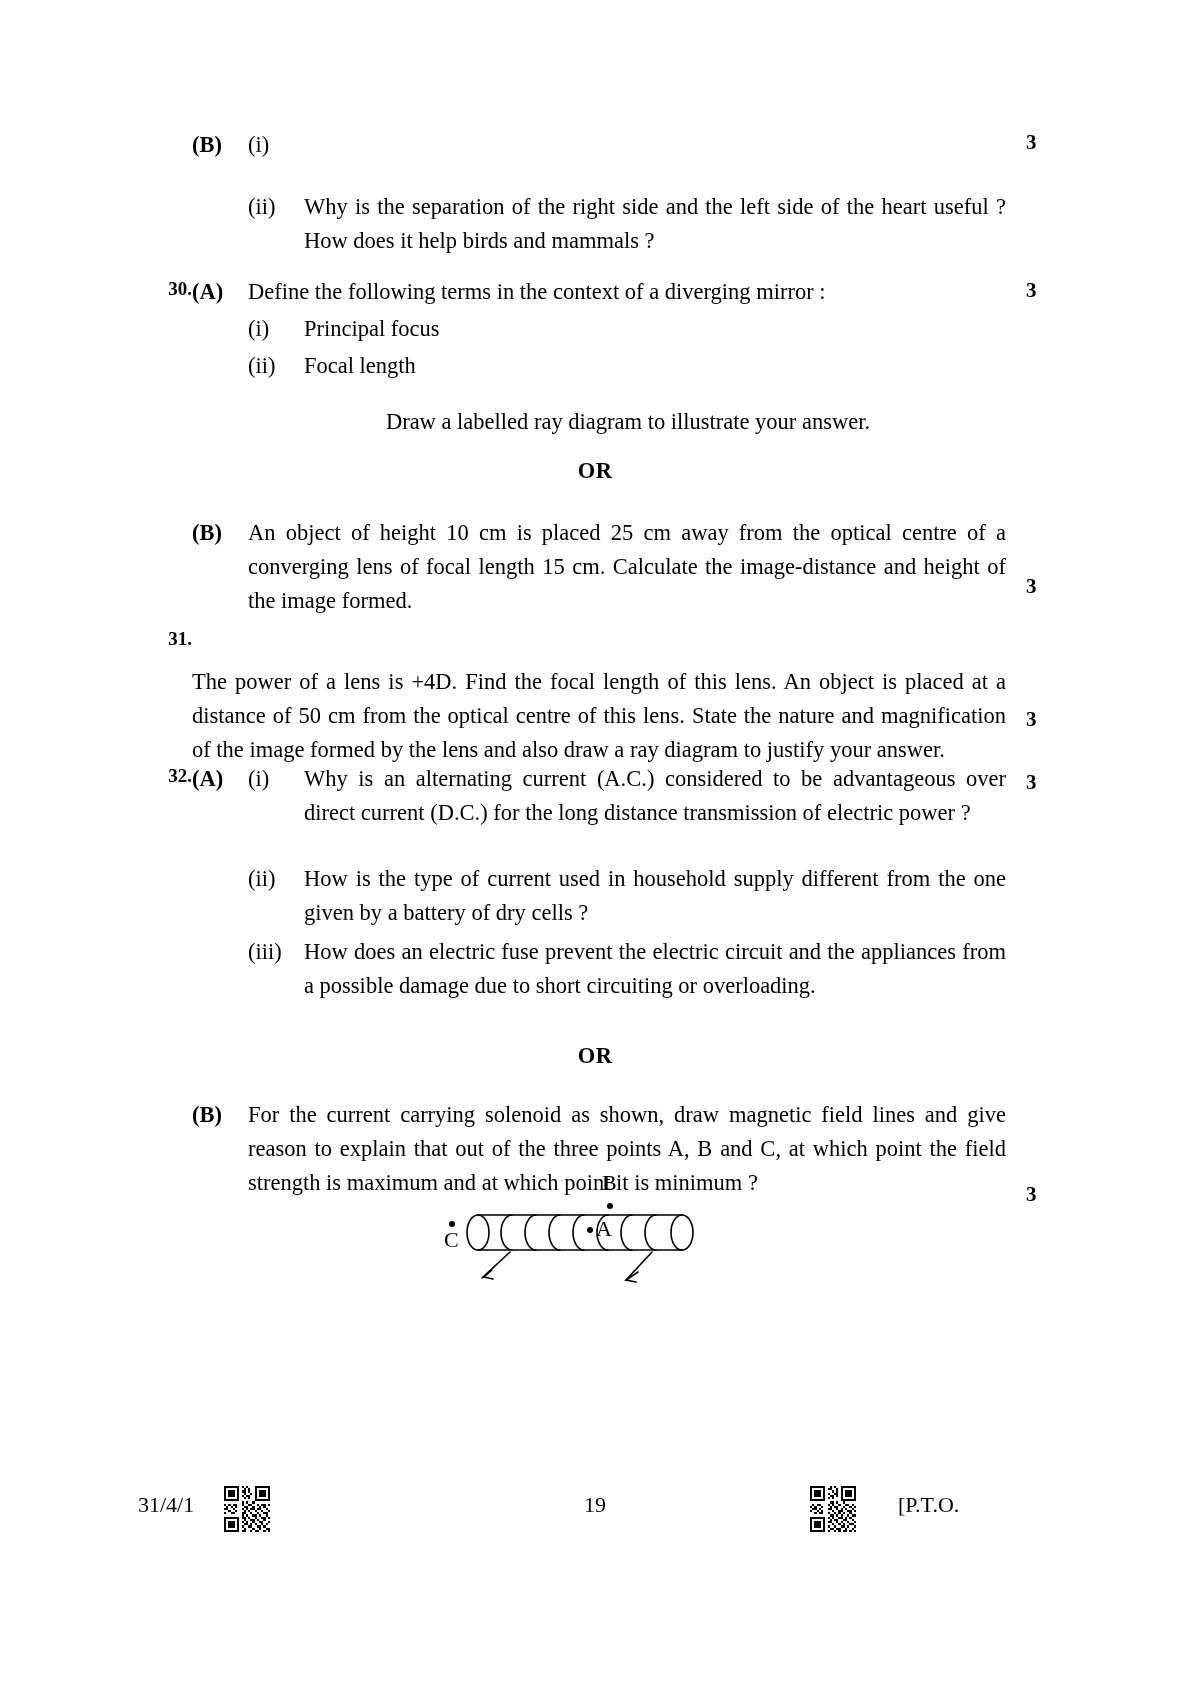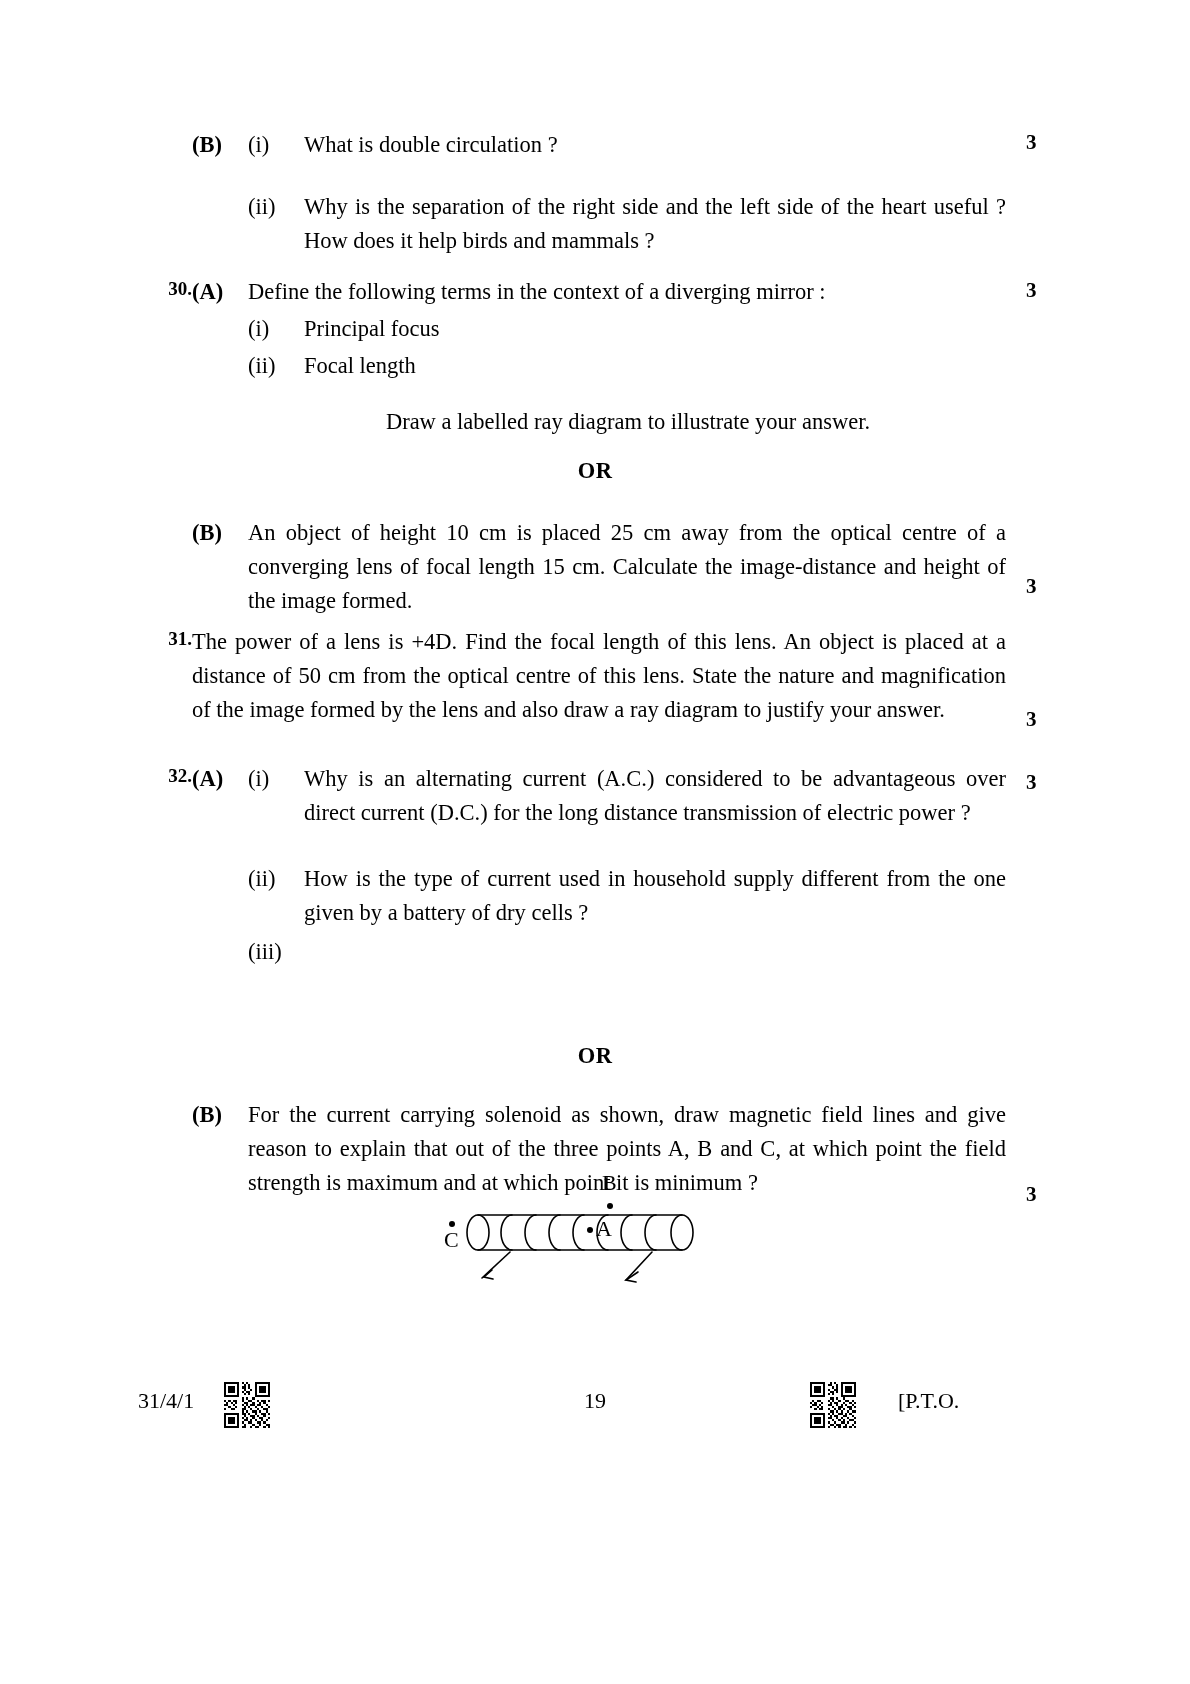--- a/index.html
+++ b/index.html
@@ -76,21 +76,21 @@
     text-align: center;
     font-weight: bold;
     font-size: 22.5px;
     letter-spacing: 0.5px;
   }
 
   
   .footer {
     position: absolute;
     left: 0;
-    top: 1372px;
+    top: 1476px;
     width: 1190px;
     height: 90px;
   }
   .footer-code {
     position: absolute;
     left: 138px;
     top: 16px;
     font-size: 22px;
   }
   .qr {
@@ -130,21 +130,20 @@
 </head>
 <body>
 
 <div class="page">
  <div class="content">
 
   <div class="qrow" style="left:130px; top:128px; width:880px;">
     <div class="qnum"></div>
     <div class="qpart">(B)</div>
     <div class="qrom">(i)</div>
-    <div class="qtext nojust" style="width:700px;">What is double circulation ?</div>
   </div>
   <div class="marks" style="top:130px;">3</div>
 
   <div class="qrow" style="left:130px; top:190px; width:880px;">
     <div class="qnum"></div>
     <div class="qpart"></div>
     <div class="qrom">(ii)</div>
     <div class="qtext" style="width:702px;">Why is the separation of the right side and the left side of the heart useful ? How does it help birds and mammals ?</div>
   </div>
 
@@ -179,21 +178,21 @@
 
   <div class="qrow" style="left:130px; top:516px; width:880px;">
     <div class="qnum"></div>
     <div class="qpart">(B)</div>
     <div class="qtext" style="width:758px;">An object of height 10 cm is placed 25 cm away from the optical centre of a converging lens of focal length 15 cm. Calculate the image-distance and height of the image formed.</div>
   </div>
   <div class="marks" style="top:574px;">3</div>
 
   <div class="qrow" style="left:130px; top:625px; width:880px;">
     <div class="qnum">31.</div>
-    <div class="qtext" style="width:814px;">The power of a lens is +4D. Find the focal length of this lens. An object is placed at a distance of 50 cm from the optical centre of this lens. State the nature and magnification of the image formed by the lens and also draw a ray diagram to justify your answer.</div>
+    <div class="qtext" style="width:814px;margin-top:40px;">The power of a lens is +4D. Find the focal length of this lens. An object is placed at a distance of 50 cm from the optical centre of this lens. State the nature and magnification of the image formed by the lens and also draw a ray diagram to justify your answer.</div>
   </div>
   <div class="marks" style="top:707px;">3</div>
 
   <div class="qrow" style="left:130px; top:762px; width:880px;">
     <div class="qnum">32.</div>
     <div class="qpart">(A)</div>
     <div class="qrom">(i)</div>
     <div class="qtext" style="width:702px;">Why is an alternating current (A.C.) considered to be advantageous over direct current (D.C.) for the long distance transmission of electric power ?</div>
   </div>
   <div class="marks" style="top:770px;">3</div>
@@ -202,20 +201,21 @@
     <div class="qnum"></div>
     <div class="qpart"></div>
     <div class="qrom">(ii)</div>
     <div class="qtext" style="width:702px;">How is the type of current used in household supply different from the one given by a battery of dry cells ?</div>
   </div>
 
   <div class="qrow" style="left:130px; top:935px; width:880px;">
     <div class="qnum"></div>
     <div class="qpart"></div>
     <div class="qrom">(iii)</div>
+    <div class="qtext" style="width:702px;">How does an electric fuse prevent the electric circuit and the appliances from a possible damage due to short circuiting or overloading.</div>
   </div>
 
   <div class="or-label" style="top:1043px;">OR</div>
 
   <div class="qrow" style="left:130px; top:1098px; width:880px;">
     <div class="qnum"></div>
     <div class="qpart">(B)</div>
     <div class="qtext" style="width:758px;">For the current carrying solenoid as shown, draw magnetic field lines and give reason to explain that out of the three points A, B and C, at which point the field strength is maximum and at which point it is minimum ?</div>
   </div>
   <div class="marks" style="top:1182px;">3</div>

